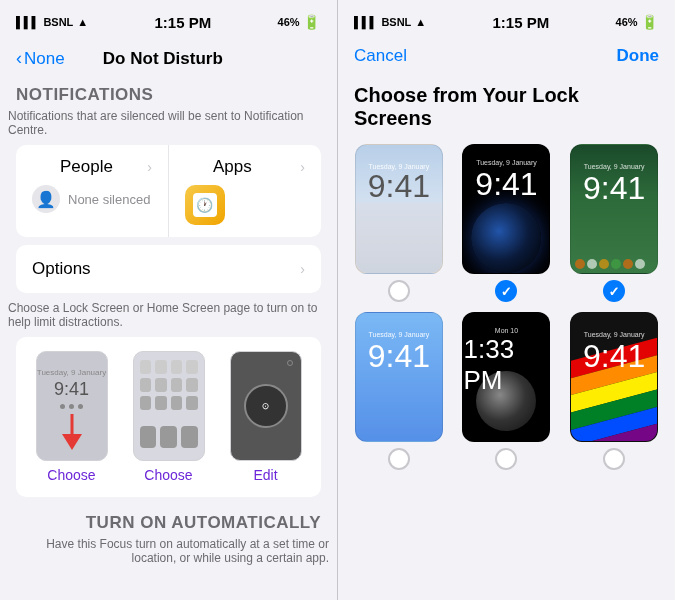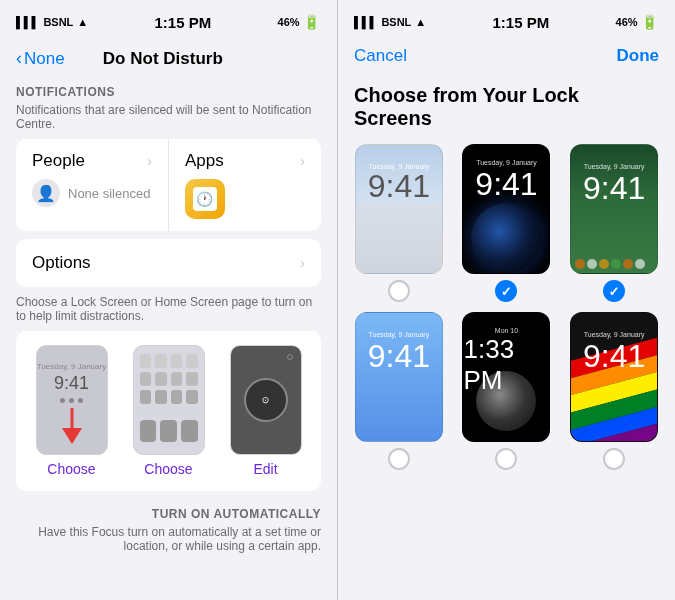--- a/index.html
+++ b/index.html
@@ -50,28 +50,28 @@
       flex: 1;
       text-align: center;
       font-size: 17px;
       font-weight: 600;
       color: #000;
       margin-right: 60px;
     }
 
     .section-label {
       padding: 8px 16px 4px;
-      font-size: 12px;
+      font-size: 17px;
       font-weight: 600;
       color: #6c6c70;
       text-transform: uppercase;
       letter-spacing: 0.5px;
     }
     .section-desc {
-      padding: 0 16px 8px;
+      padding: 0 8px 8px;
       font-size: 12px;
       color: #6c6c70;
     }
 
     .card {
       background: #fff;
       border-radius: 10px;
       margin: 0 16px 8px;
       overflow: hidden;
     }
@@ -98,20 +98,21 @@
     .apps-cell {
       flex: 1;
       padding: 12px 16px;
     }
     .cell-title {
       font-size: 17px;
       color: #000;
       display: flex;
       justify-content: space-between;
       align-items: center;
+      margin-left: 28px;
     }
     .cell-body {
       margin-top: 8px;
       display: flex;
       align-items: center;
       gap: 8px;
     }
     .none-silenced {
       font-size: 13px;
       color: #8e8e93;

